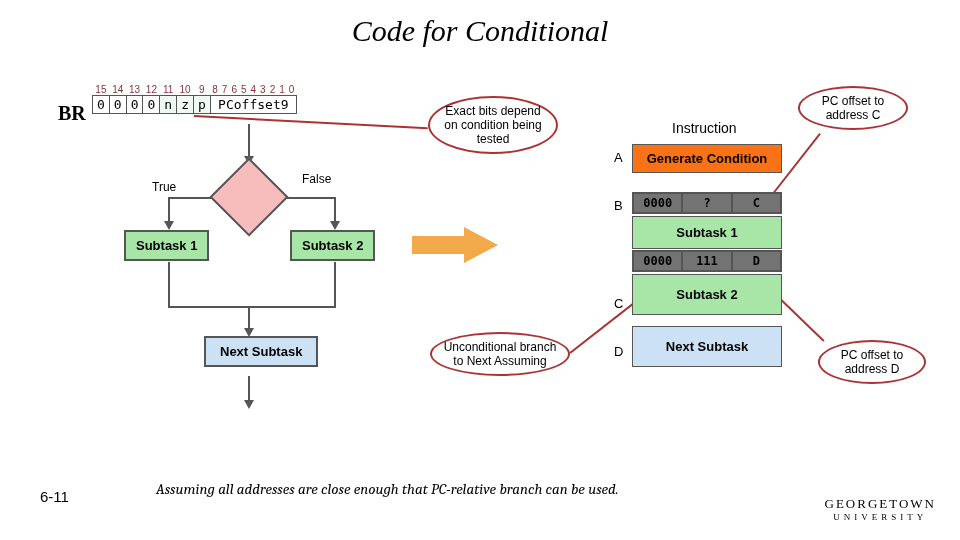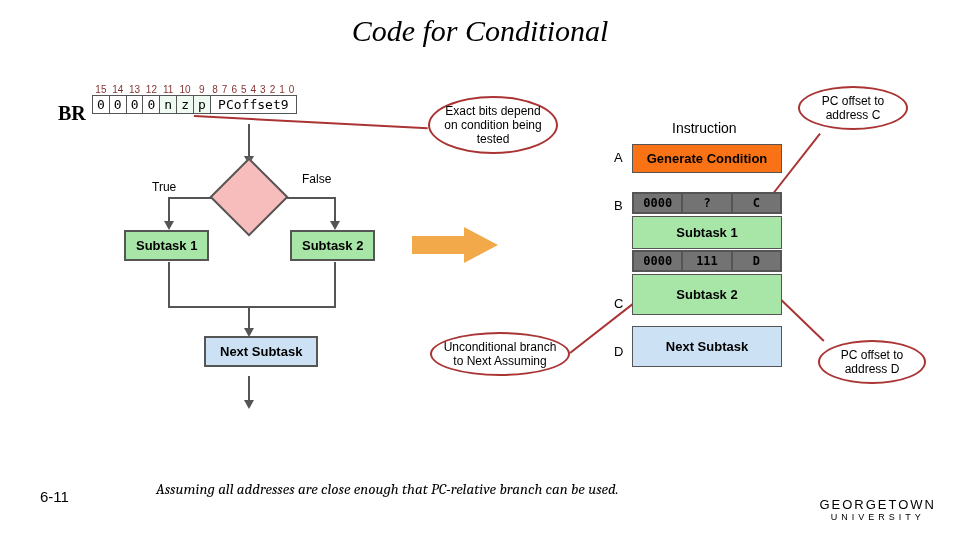--- a/index.html
+++ b/index.html
@@ -31,21 +31,21 @@
   .instr-pink { background: #f97316; }
   .instr-white { background: #fff; }
   .instr-green { background: #a8e6a8; }
   .instr-blue { background: #cde1f5; }
   .col-letter { font-size: 13px; font-weight: normal; position: absolute; }
   .cellrow { display: flex; }
   .cellrow span { border: 1px solid #555; padding: 2px 4px; font-family: monospace; font-size: 12px; background: #737373; flex: 1; text-align: center; }
   
   .footer-note { font-family: "Cambria", serif; font-style: italic; font-size: 15px; margin-left: 48px; }
   .slide-num { font-family: Arial; font-size: 15px; }
-  .logo { font-family: Liberation Sans, sans-serif; font-size: 13px; letter-spacing: 2px; margin-top: 14px; }
+  .logo { font-family: Liberation Serif, serif; font-size: 13px; letter-spacing: 2px; margin-top: 14px; }
   .logo .sub { font-size: 9px; letter-spacing: 4px; display: block; text-align: center; }
 </style>
 </head>
 <body>
 
 <div class="title">Code for Conditional</div>
 
 <div class="abs" style="left:60px; top:84px;">
   <span class="enc-br abs" style="left:-2px; top:18px;">BR</span>
   <table class="abs" style="left:32px; top:0; border-collapse:collapse;">

